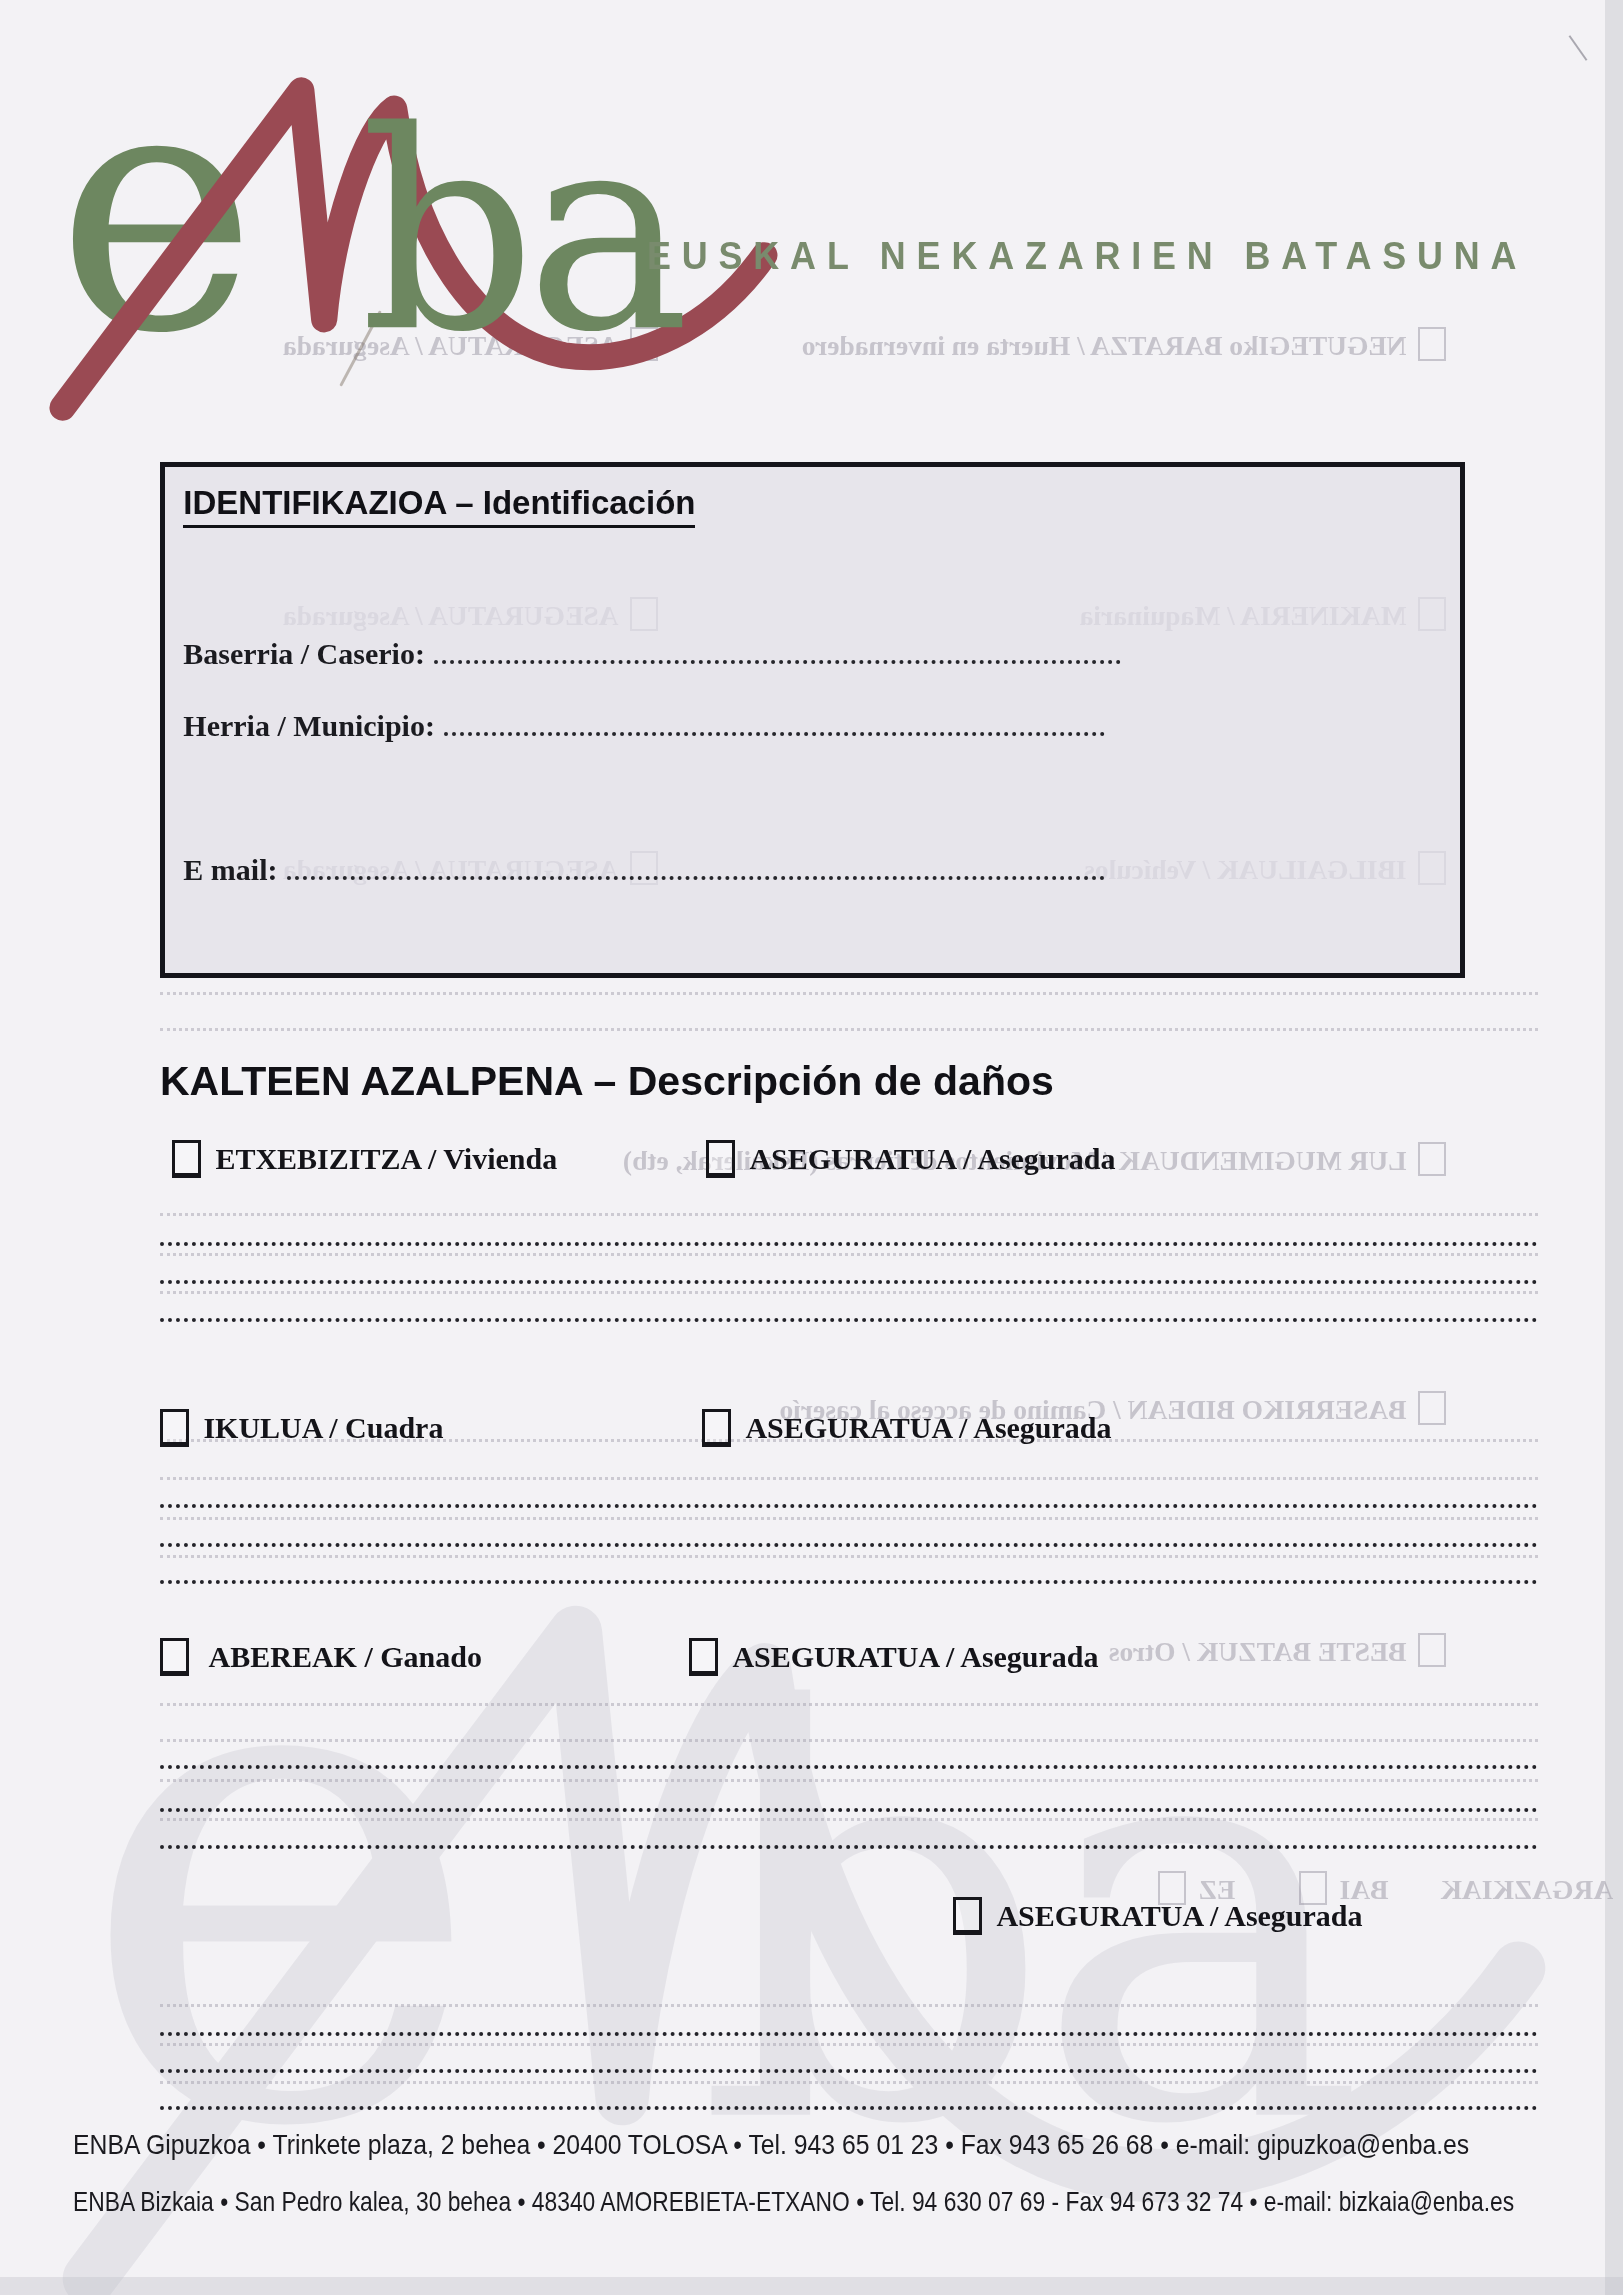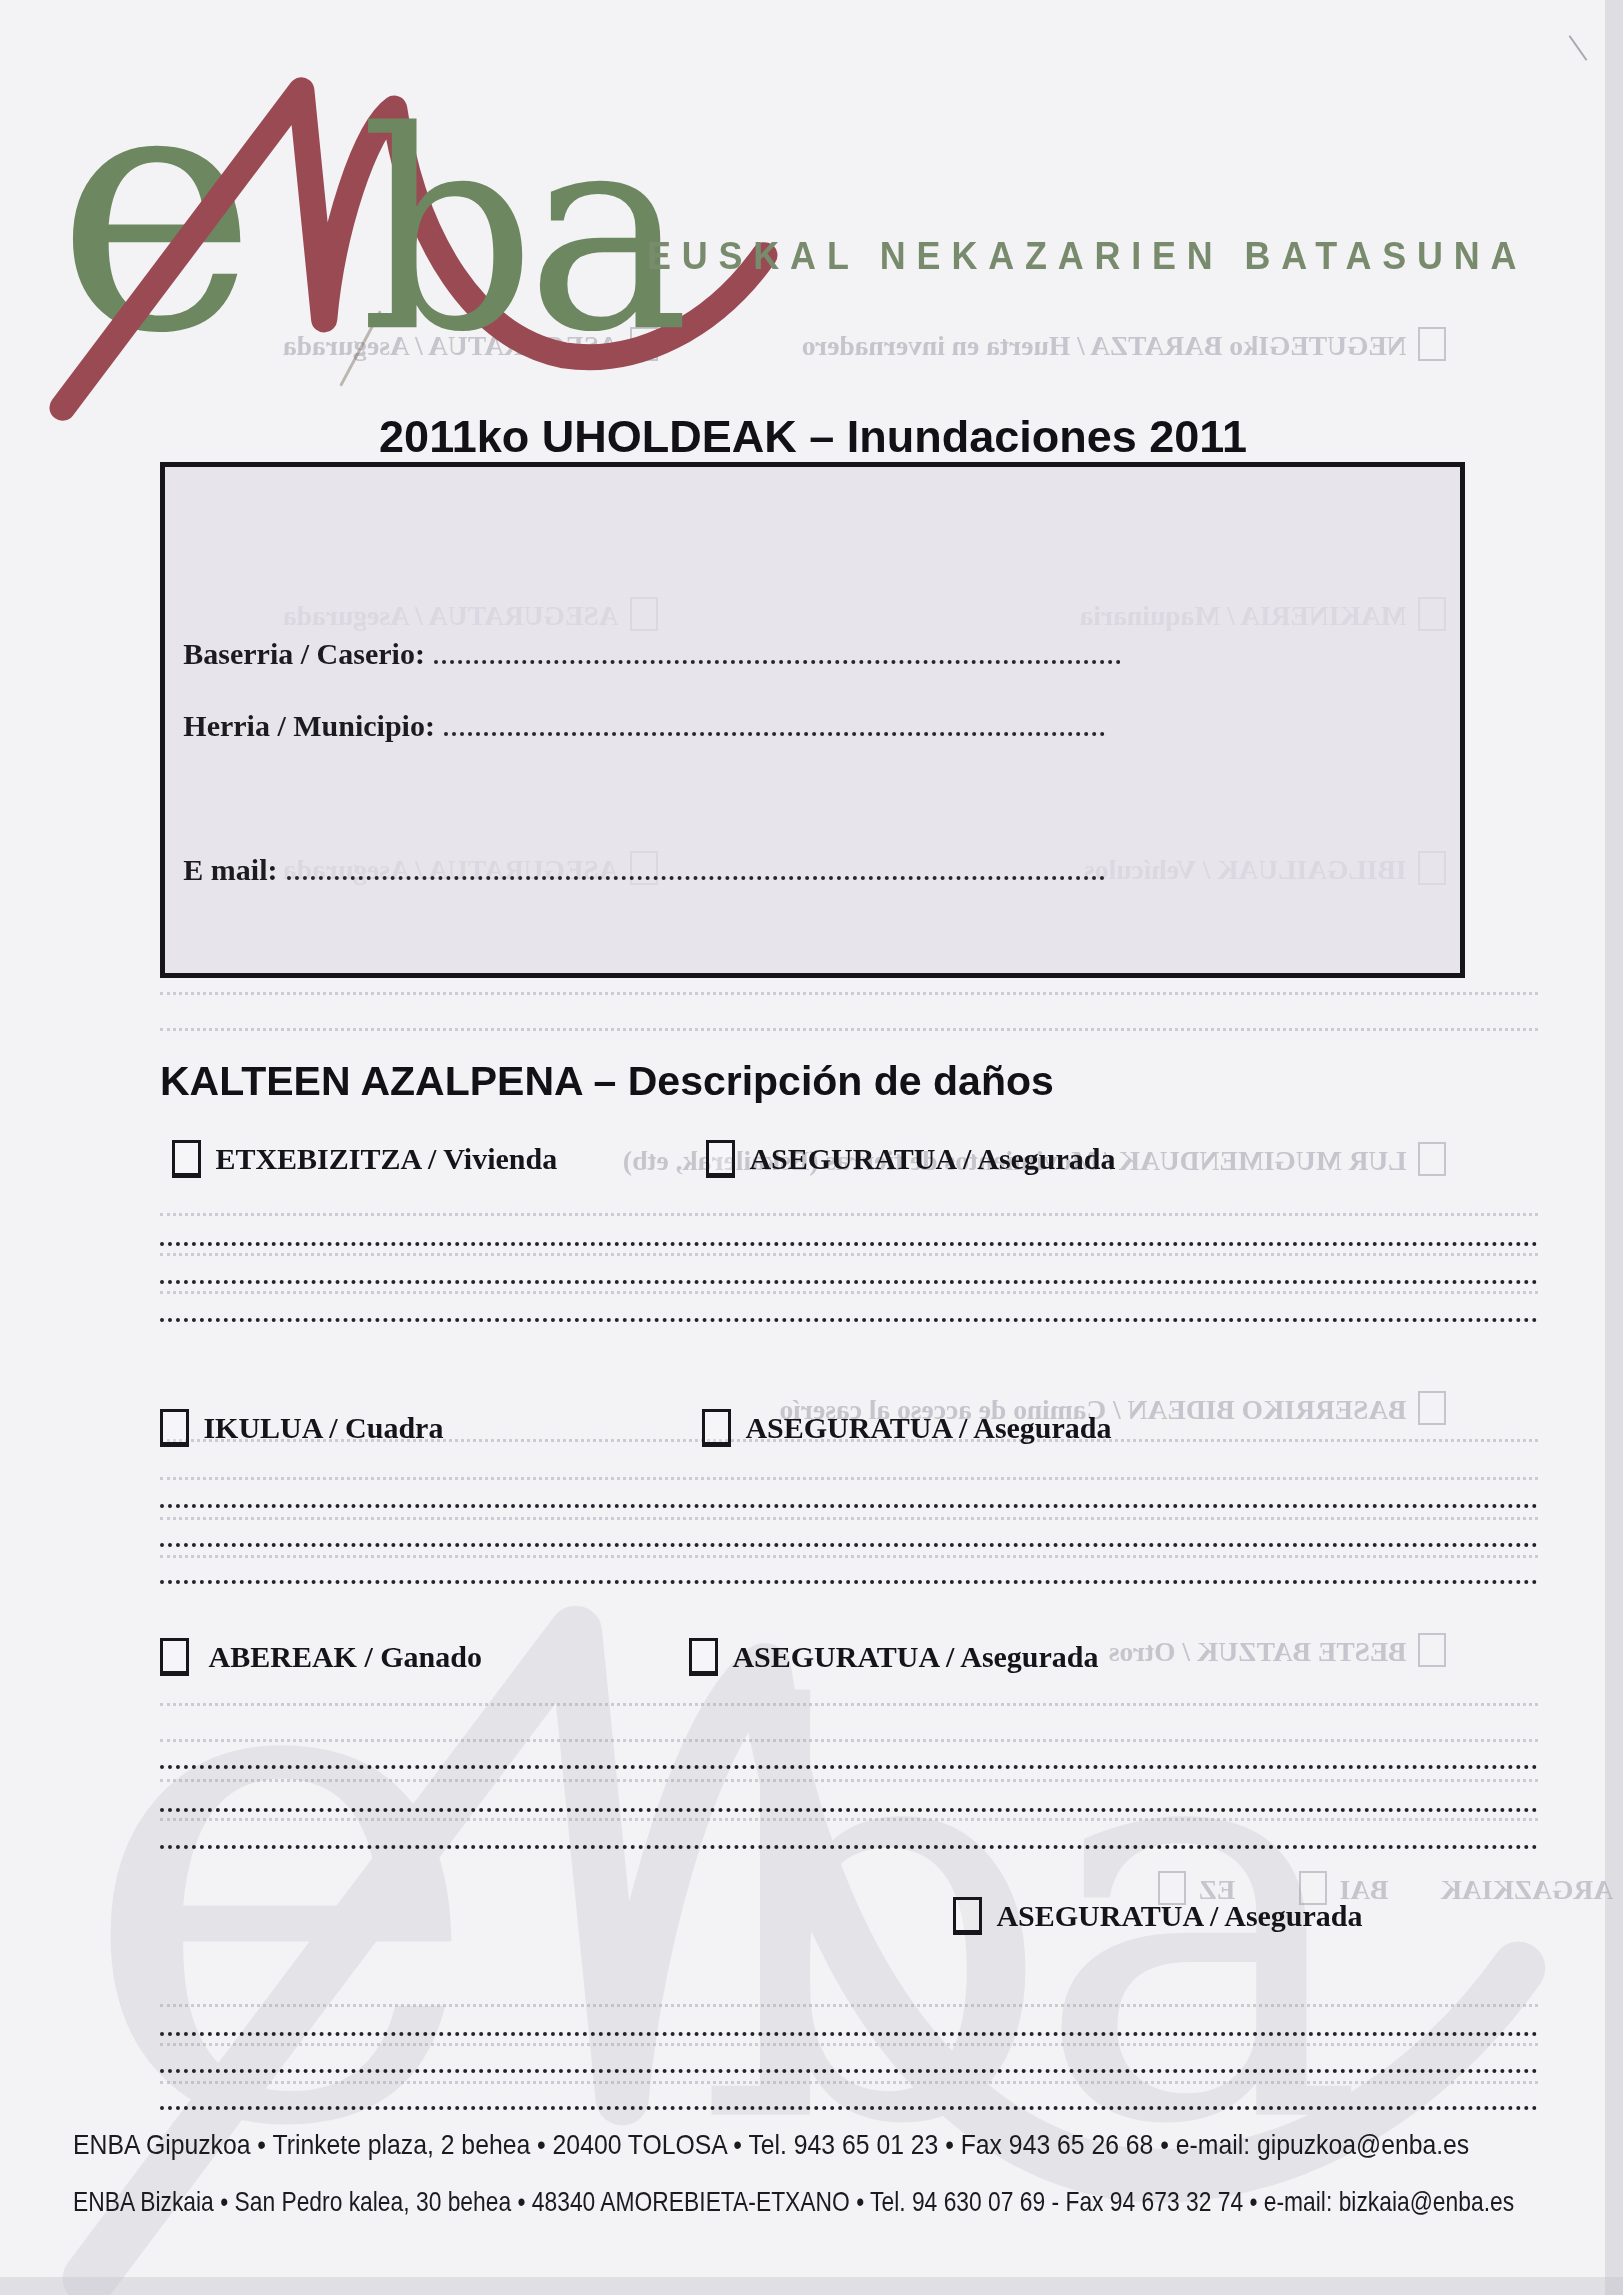--- a/index.html
+++ b/index.html
@@ -123,23 +123,23 @@
   <div class="gline z-bleed" style="top:2081px"></div>
 
   <svg class="abs z-content logo" width="733" height="399" viewBox="0 0 1120 610">
     <text x="15" y="462" font-size="520" font-family="DejaVu Serif, Liberation Serif, serif" fill="#6d8760">e</text>
     <path d="M 25 585 L 390 100 L 425 450 C 437 315 487 160 532 128 C 562 335 660 480 792 505 C 902 522 1020 462 1098 352" fill="none" stroke-width="40" stroke-linecap="round" stroke-linejoin="round" stroke="#9a4a53"></path>
     <text x="480" y="462" font-size="420" letter-spacing="-15" font-family="DejaVu Serif, Liberation Serif, serif" fill="#6d8760">ba</text>
   </svg>
 
   <div class="abs z-content tagline">EUSKAL NEKAZARIEN BATASUNA</div>
 
-  <div class="abs z-content title">2011ko UHOLDEAK – Inundaciones 2011</div>
 
   <div class="abs z-content idbox">
+    <div class="idheading">IDENTIFIKAZIOA – Identificación</div>
 
     <div class="field" style="top:170px">
       <span class="flabel">Baserria / Caserio:</span><span class="leader lw2"></span>
     </div>
     <div class="field" style="top:242px">
       <span class="flabel">Herria / Municipio:</span><span class="leader lw3"></span>
     </div>
     <div class="field" style="top:386px">
       <span class="flabel">E mail:</span><span class="leader lw5"></span>
     </div>

